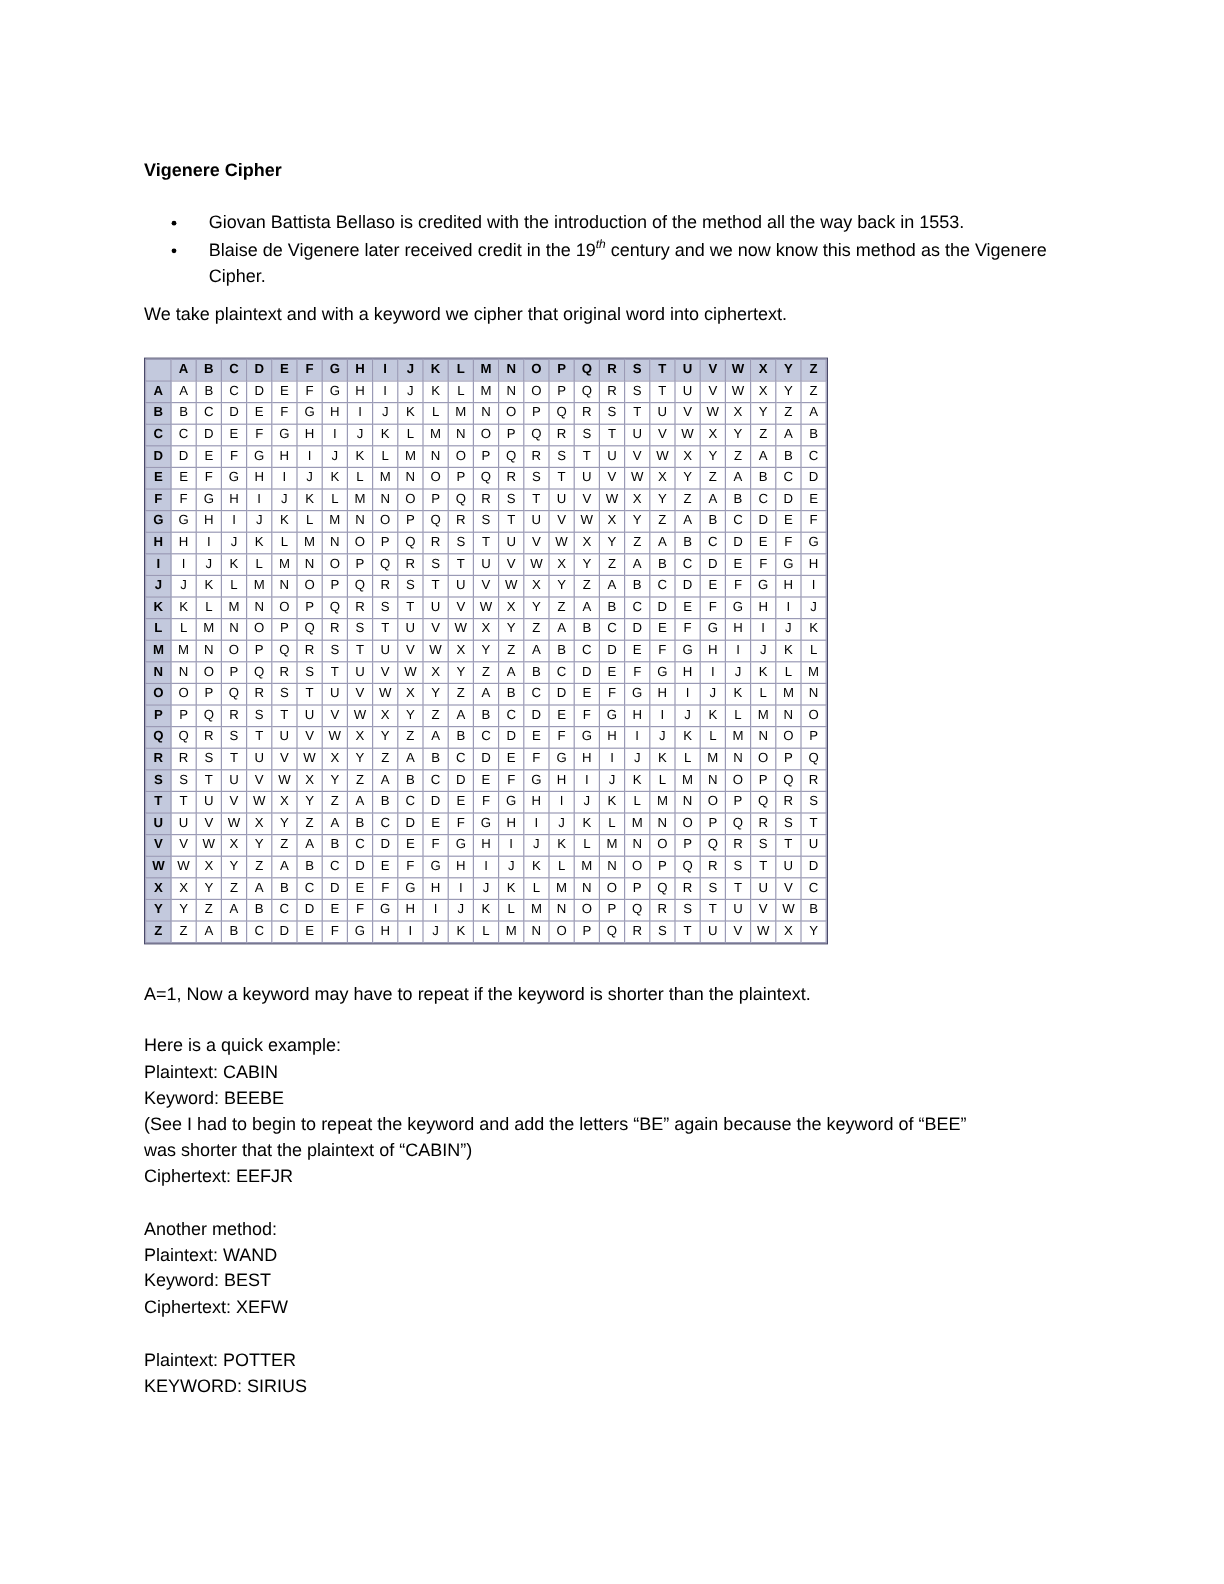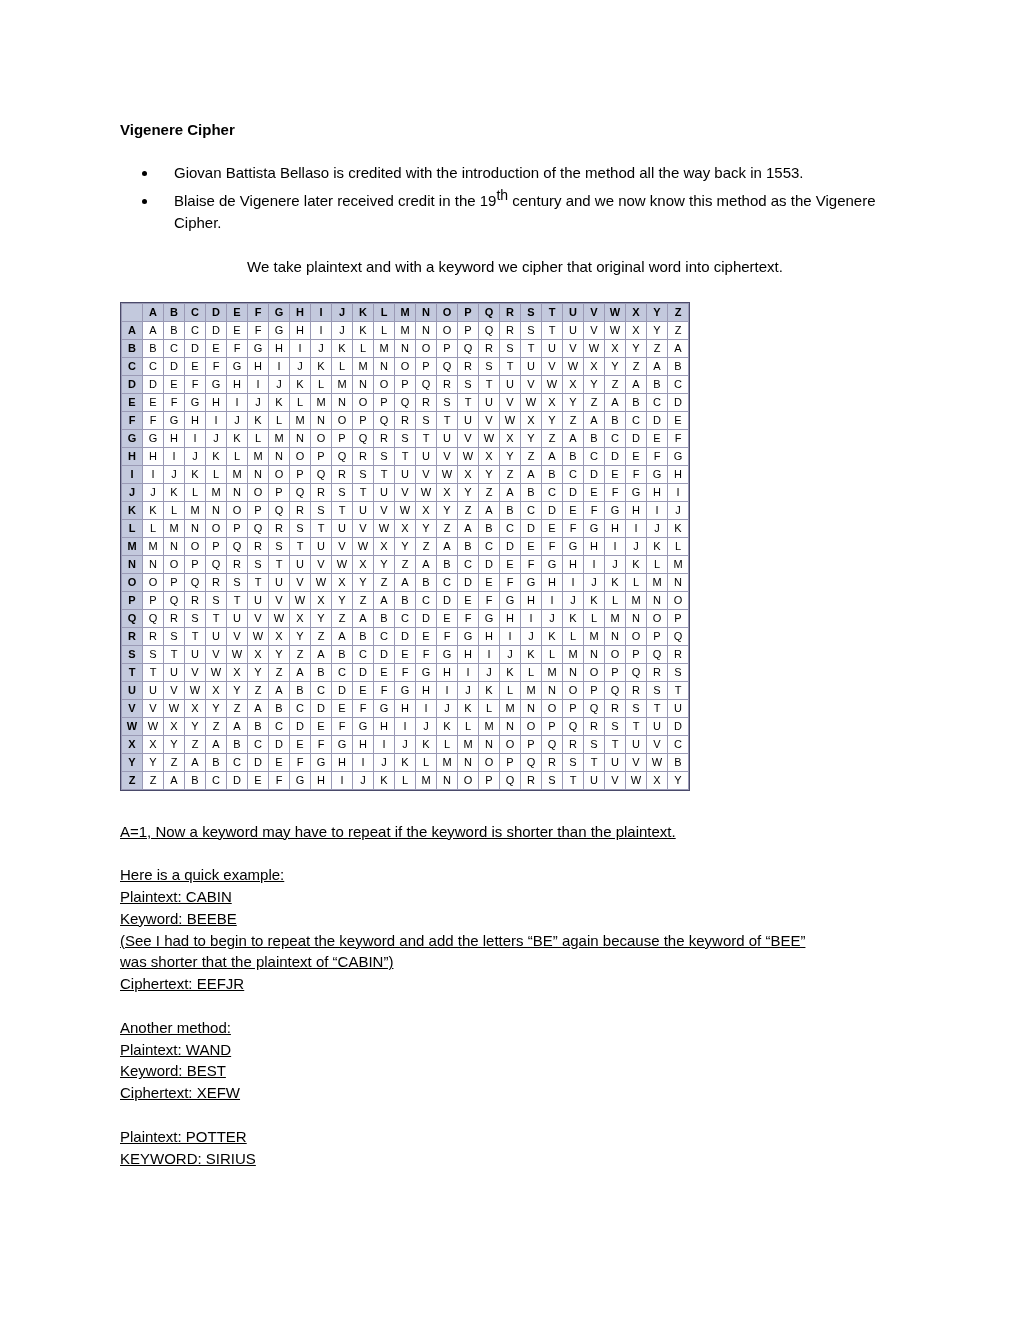--- a/index.html
+++ b/index.html
@@ -9,21 +9,21 @@
   }
   body {
     width: 1020px;
     height: 1320px;
     font-family: "Liberation Sans", sans-serif;
     color: #000000;
     position: relative;
   }
   .page {
     position: absolute;
-    left: 0; top: 0;
+    left: 0; top: 13px;
     width: 1020px;
     height: 992px;
     background: #fff;
   }
   .content {
     position: absolute;
     left: 120px;
     top: 120px;
     width: 790px;
   }
@@ -37,32 +37,30 @@
     margin: 16px 0 0 0;
     padding-left: 38px;
     list-style-type: disc;
   }
   ul.bullets li {
     font-size: 15px;
     line-height: 1.45;
     margin-bottom: 2px;
     padding-left: 16px;
   }
-  sup { font-size: 14px; vertical-align: super; }
+  sup { font-size: 10px; vertical-align: super; font-style: italic; }
   p.para {
     font-size: 15px;
     line-height: 1.45;
-    margin: 22px 0 0 0;
-    text-align: center;
+    margin: 10px 0 0 0;
   }
   p.tight {
     font-size: 15px;
     line-height: 1.45;
     margin: 0;
-    text-decoration: underline;
   }
   .spacer-lg { height: 22px; }
   
   .table-wrap {
     margin-top: 24px;
     margin-bottom: 26px;
     display: inline-block;
     border: 1px solid #4a4a6a;
   }
   table.vig {

